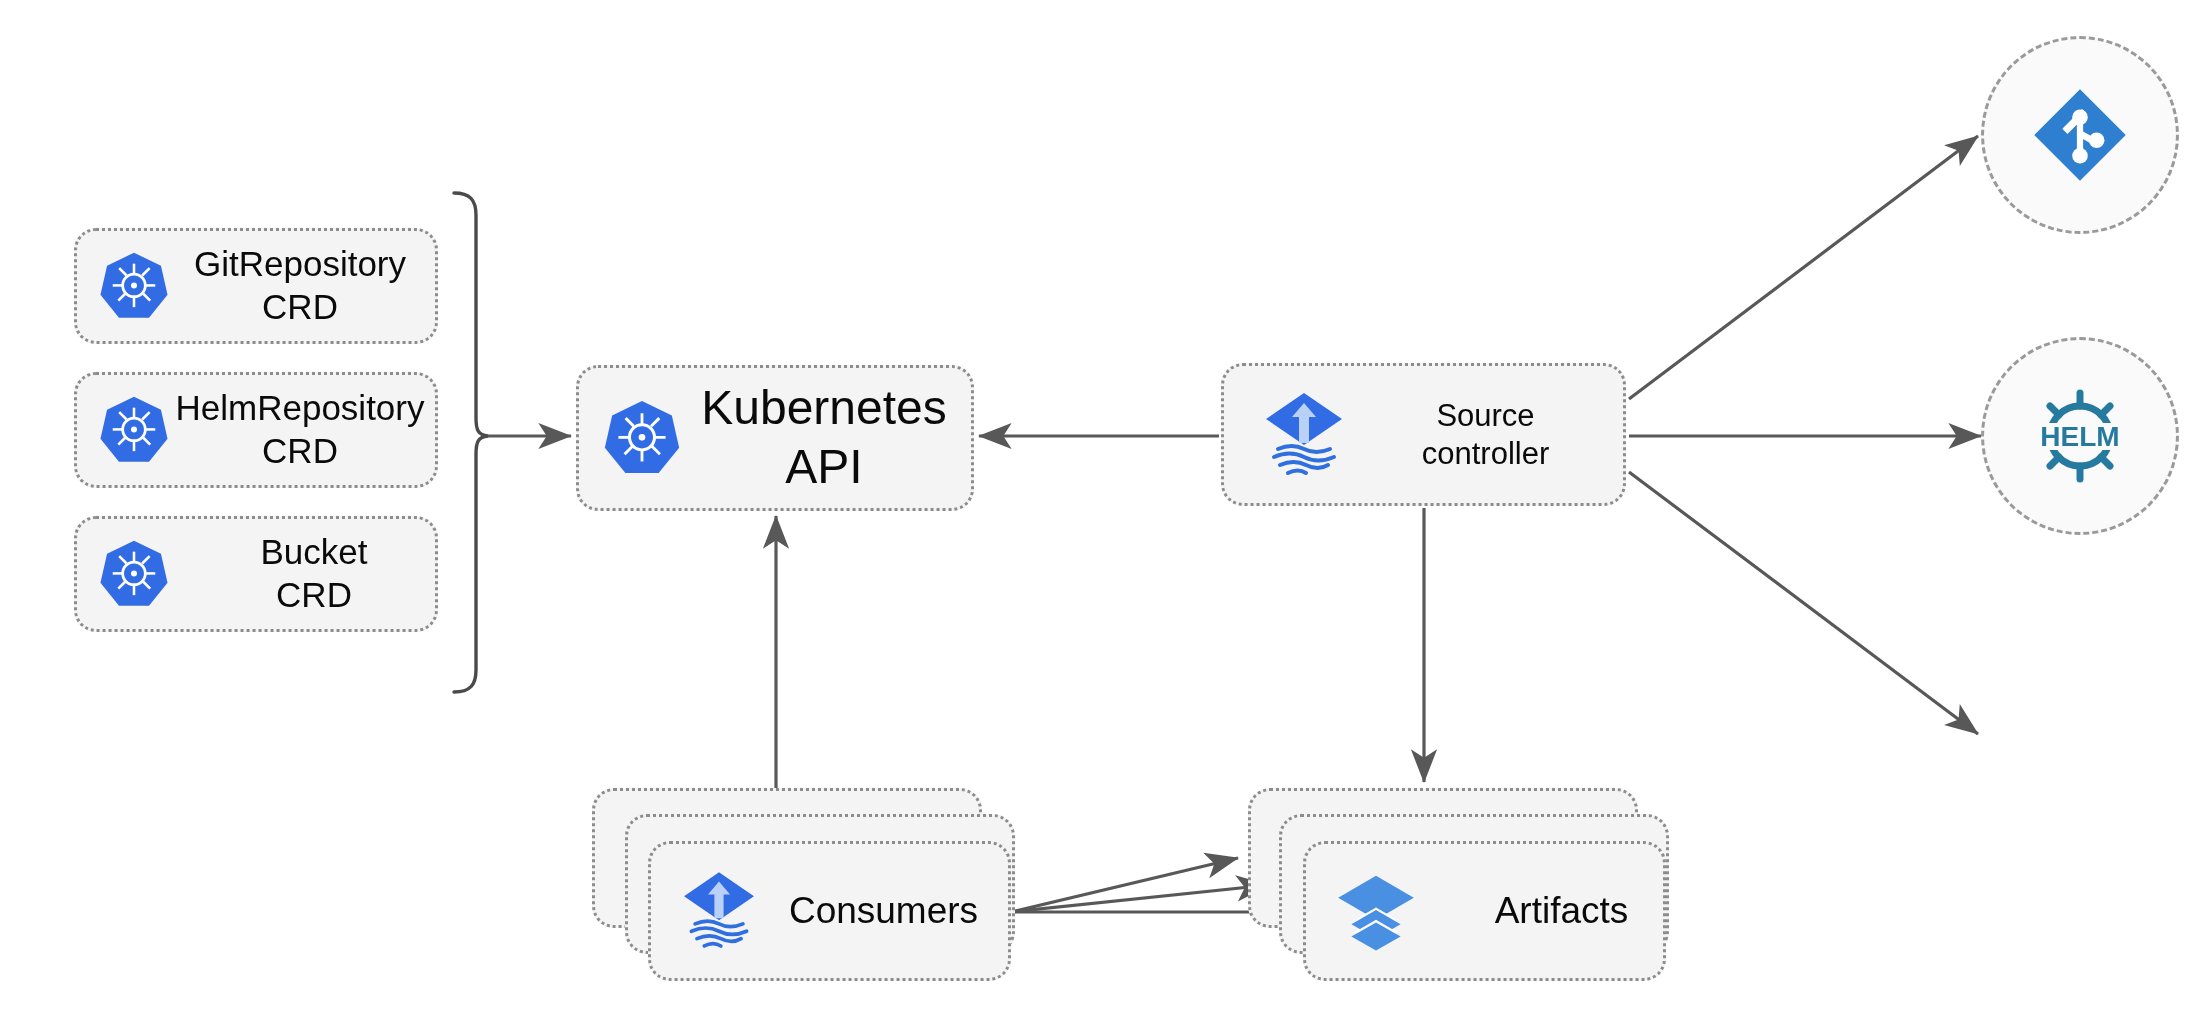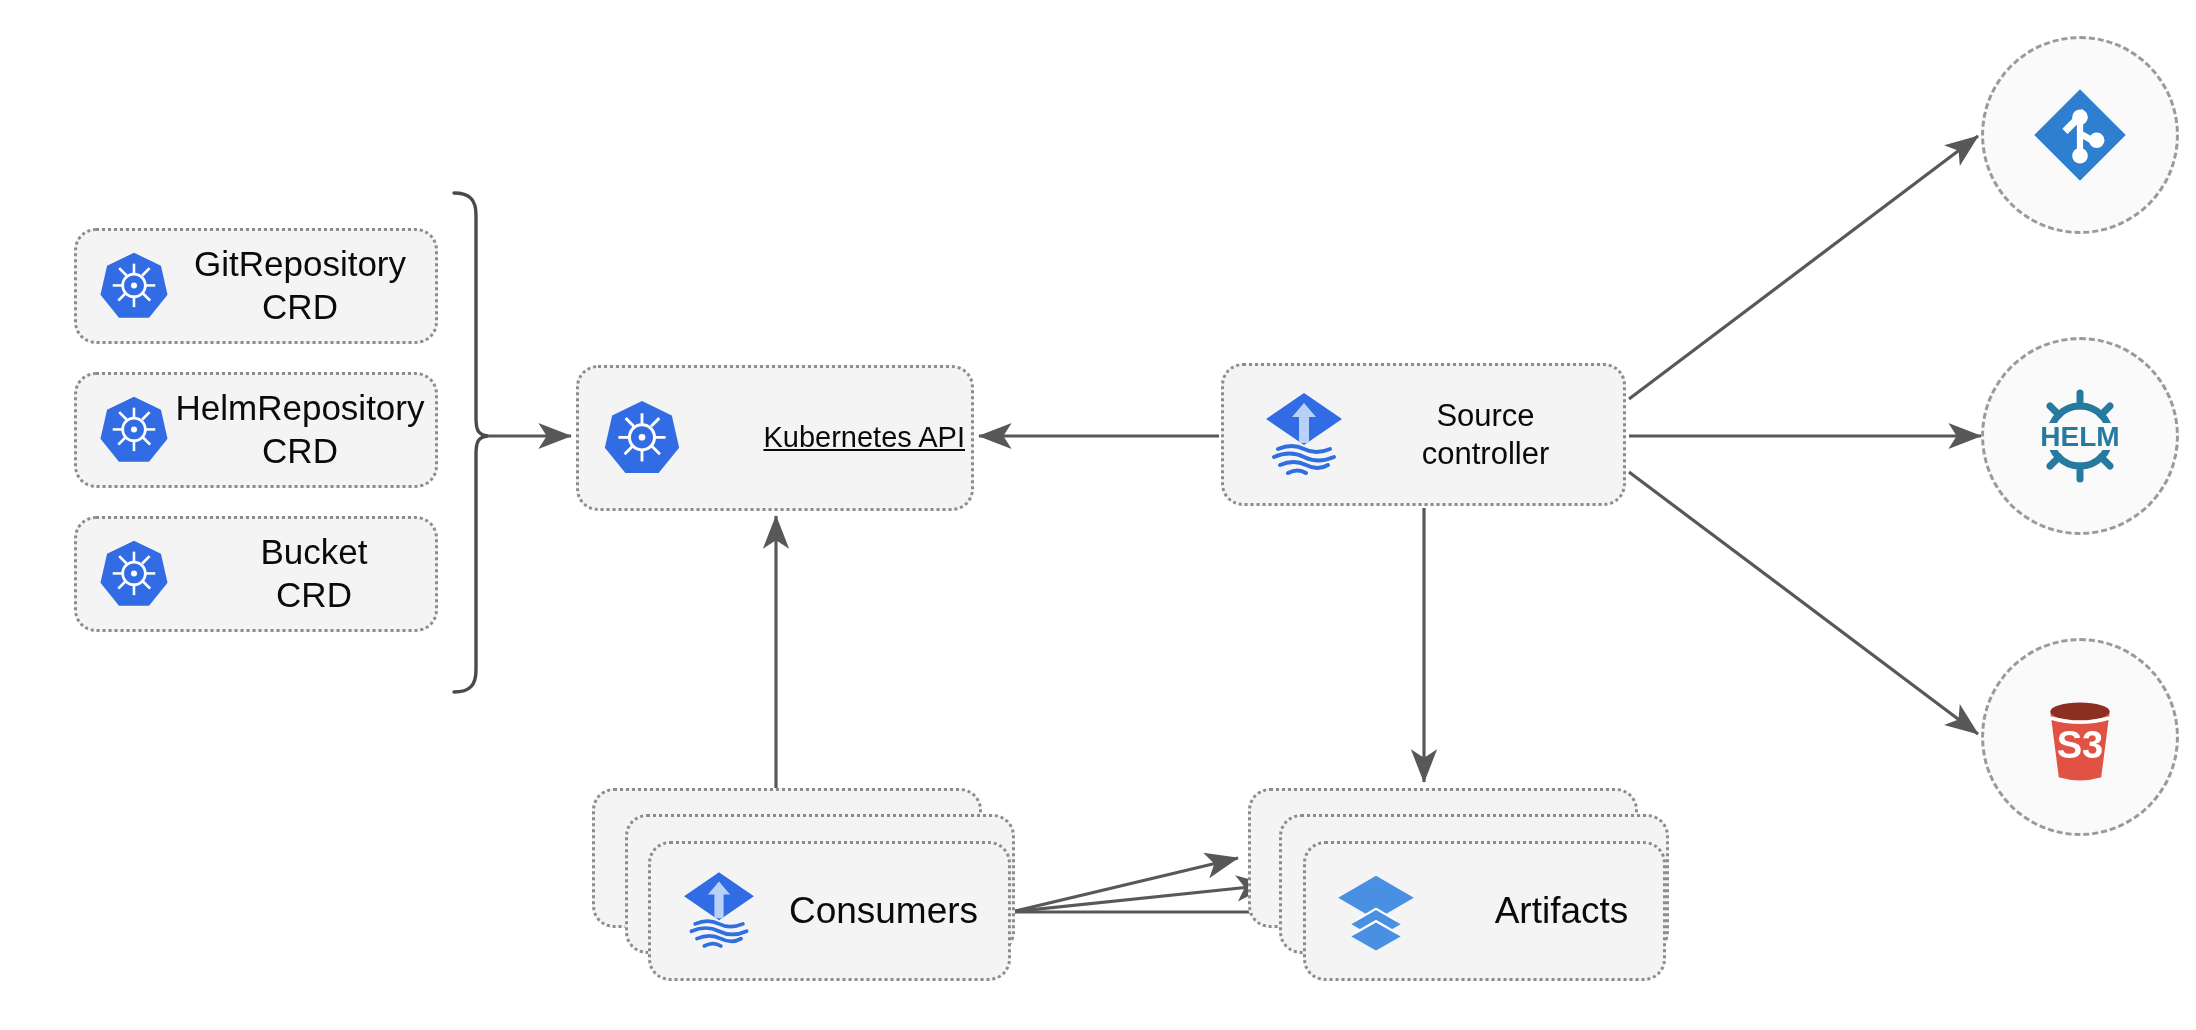--- a/index.html
+++ b/index.html
@@ -52,21 +52,21 @@
     height: 116px;
     padding-left: 20px;
   }
   .crd-box .node-label { font-size: 35px; }
   
   .k8s-api {
     left: 550px; top: 365px;
     width: 398px; height: 146px;
     padding-left: 22px;
   }
-  .k8s-api .node-label { font-size: 29px; text-align: right; text-decoration: underline; }
+  .k8s-api .node-label { font-size: 48px; text-align: center; }
   .source-ctl {
     left: 1195px; top: 363px;
     width: 405px; height: 143px;
     padding-left: 30px;
   }
   .source-ctl .node-label { font-size: 31px; }
   
   .stack { position: absolute; }
   .stack .node { border-radius: 22px; }
   
@@ -272,30 +272,20 @@
           <path d="M76 76 L85 85"></path>
           <path d="M85 25 L76 34"></path>
           <path d="M34 76 L25 85"></path>
         </g>
         <rect x="16" y="42" width="78" height="27" fill="#fafafa"></rect>
         <text x="55" y="65" text-anchor="middle" font-family="'Liberation Sans', sans-serif" font-size="28" font-weight="bold" fill="#277a9f">HELM</text>
       </svg>
     </span>
   </div>
 
-  <div class="circle-node" style="left:1955px; top:638px;">
-    <span class="node-icon">
-      <svg width="106" height="106" viewBox="0 0 100 100">
-        <path fill="#e05243" d="M22 26 L78 26 L70 88 Q50 94 30 88 Z"></path>
-        <ellipse cx="50" cy="26" rx="28" ry="8.5" fill="#8c2f22"></ellipse>
-        <path fill="none" stroke="#ffffff" stroke-width="3.5" d="M22.6 32 Q50 40 77.4 32"></path>
-        <text x="50" y="70" text-anchor="middle" font-family="'Liberation Sans', sans-serif" font-size="36" font-weight="bold" fill="#ffffff">S3</text>
-      </svg>
-    </span>
-  </div>
 
   <div class="stack">
     <div class="node ghost" style="left:566px; top:788px; width:390px; height:140px;"></div>
     <div class="node ghost" style="left:599px; top:814px; width:390px; height:140px;"></div>
     <div class="node" style="left:622px; top:841px; width:363px; height:140px; padding-left:22px;">
       <span class="node-icon">
         <svg width="92" height="92" viewBox="0 0 100 100">
           <path fill="#326ce5" d="M50 8 L88 34 L50 60 L12 34 Z"></path>
           <path fill="#b9d0f7" d="M50 18 L62 32 L55 32 L55 58 L45 58 L45 32 L38 32 Z"></path>
           <g stroke="#2f6fe0" stroke-width="4" fill="none" stroke-linecap="round">

